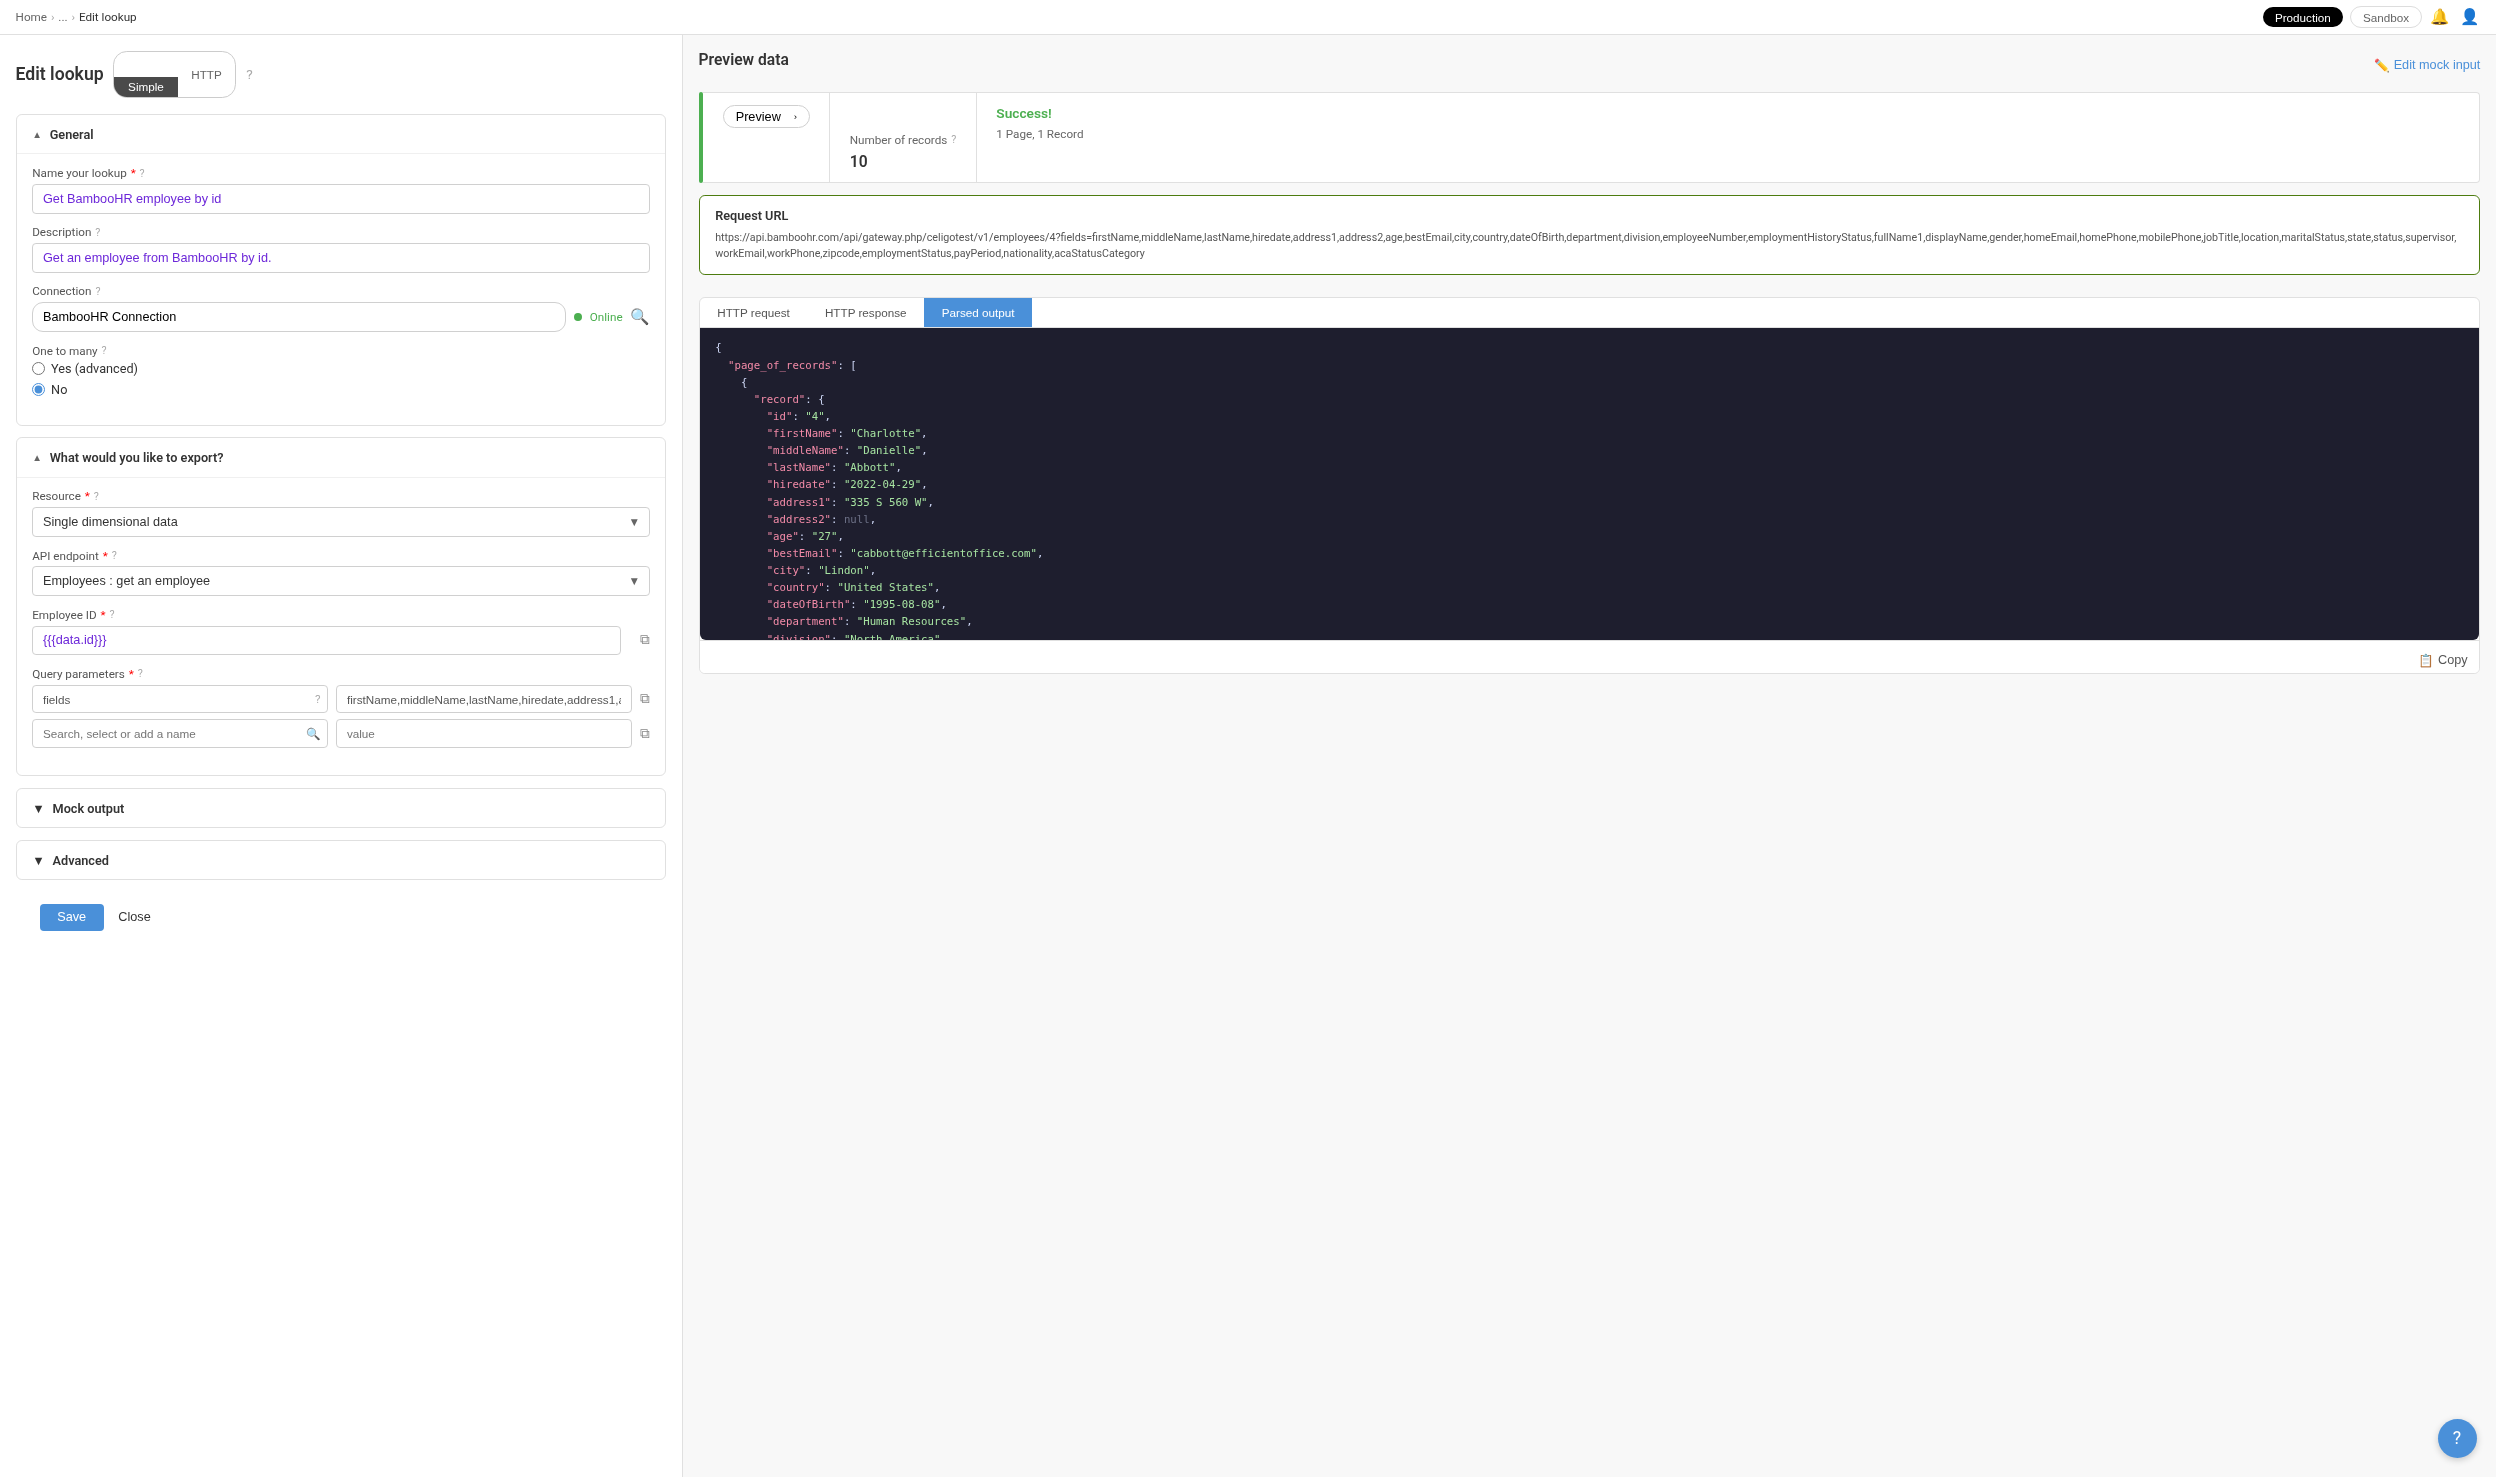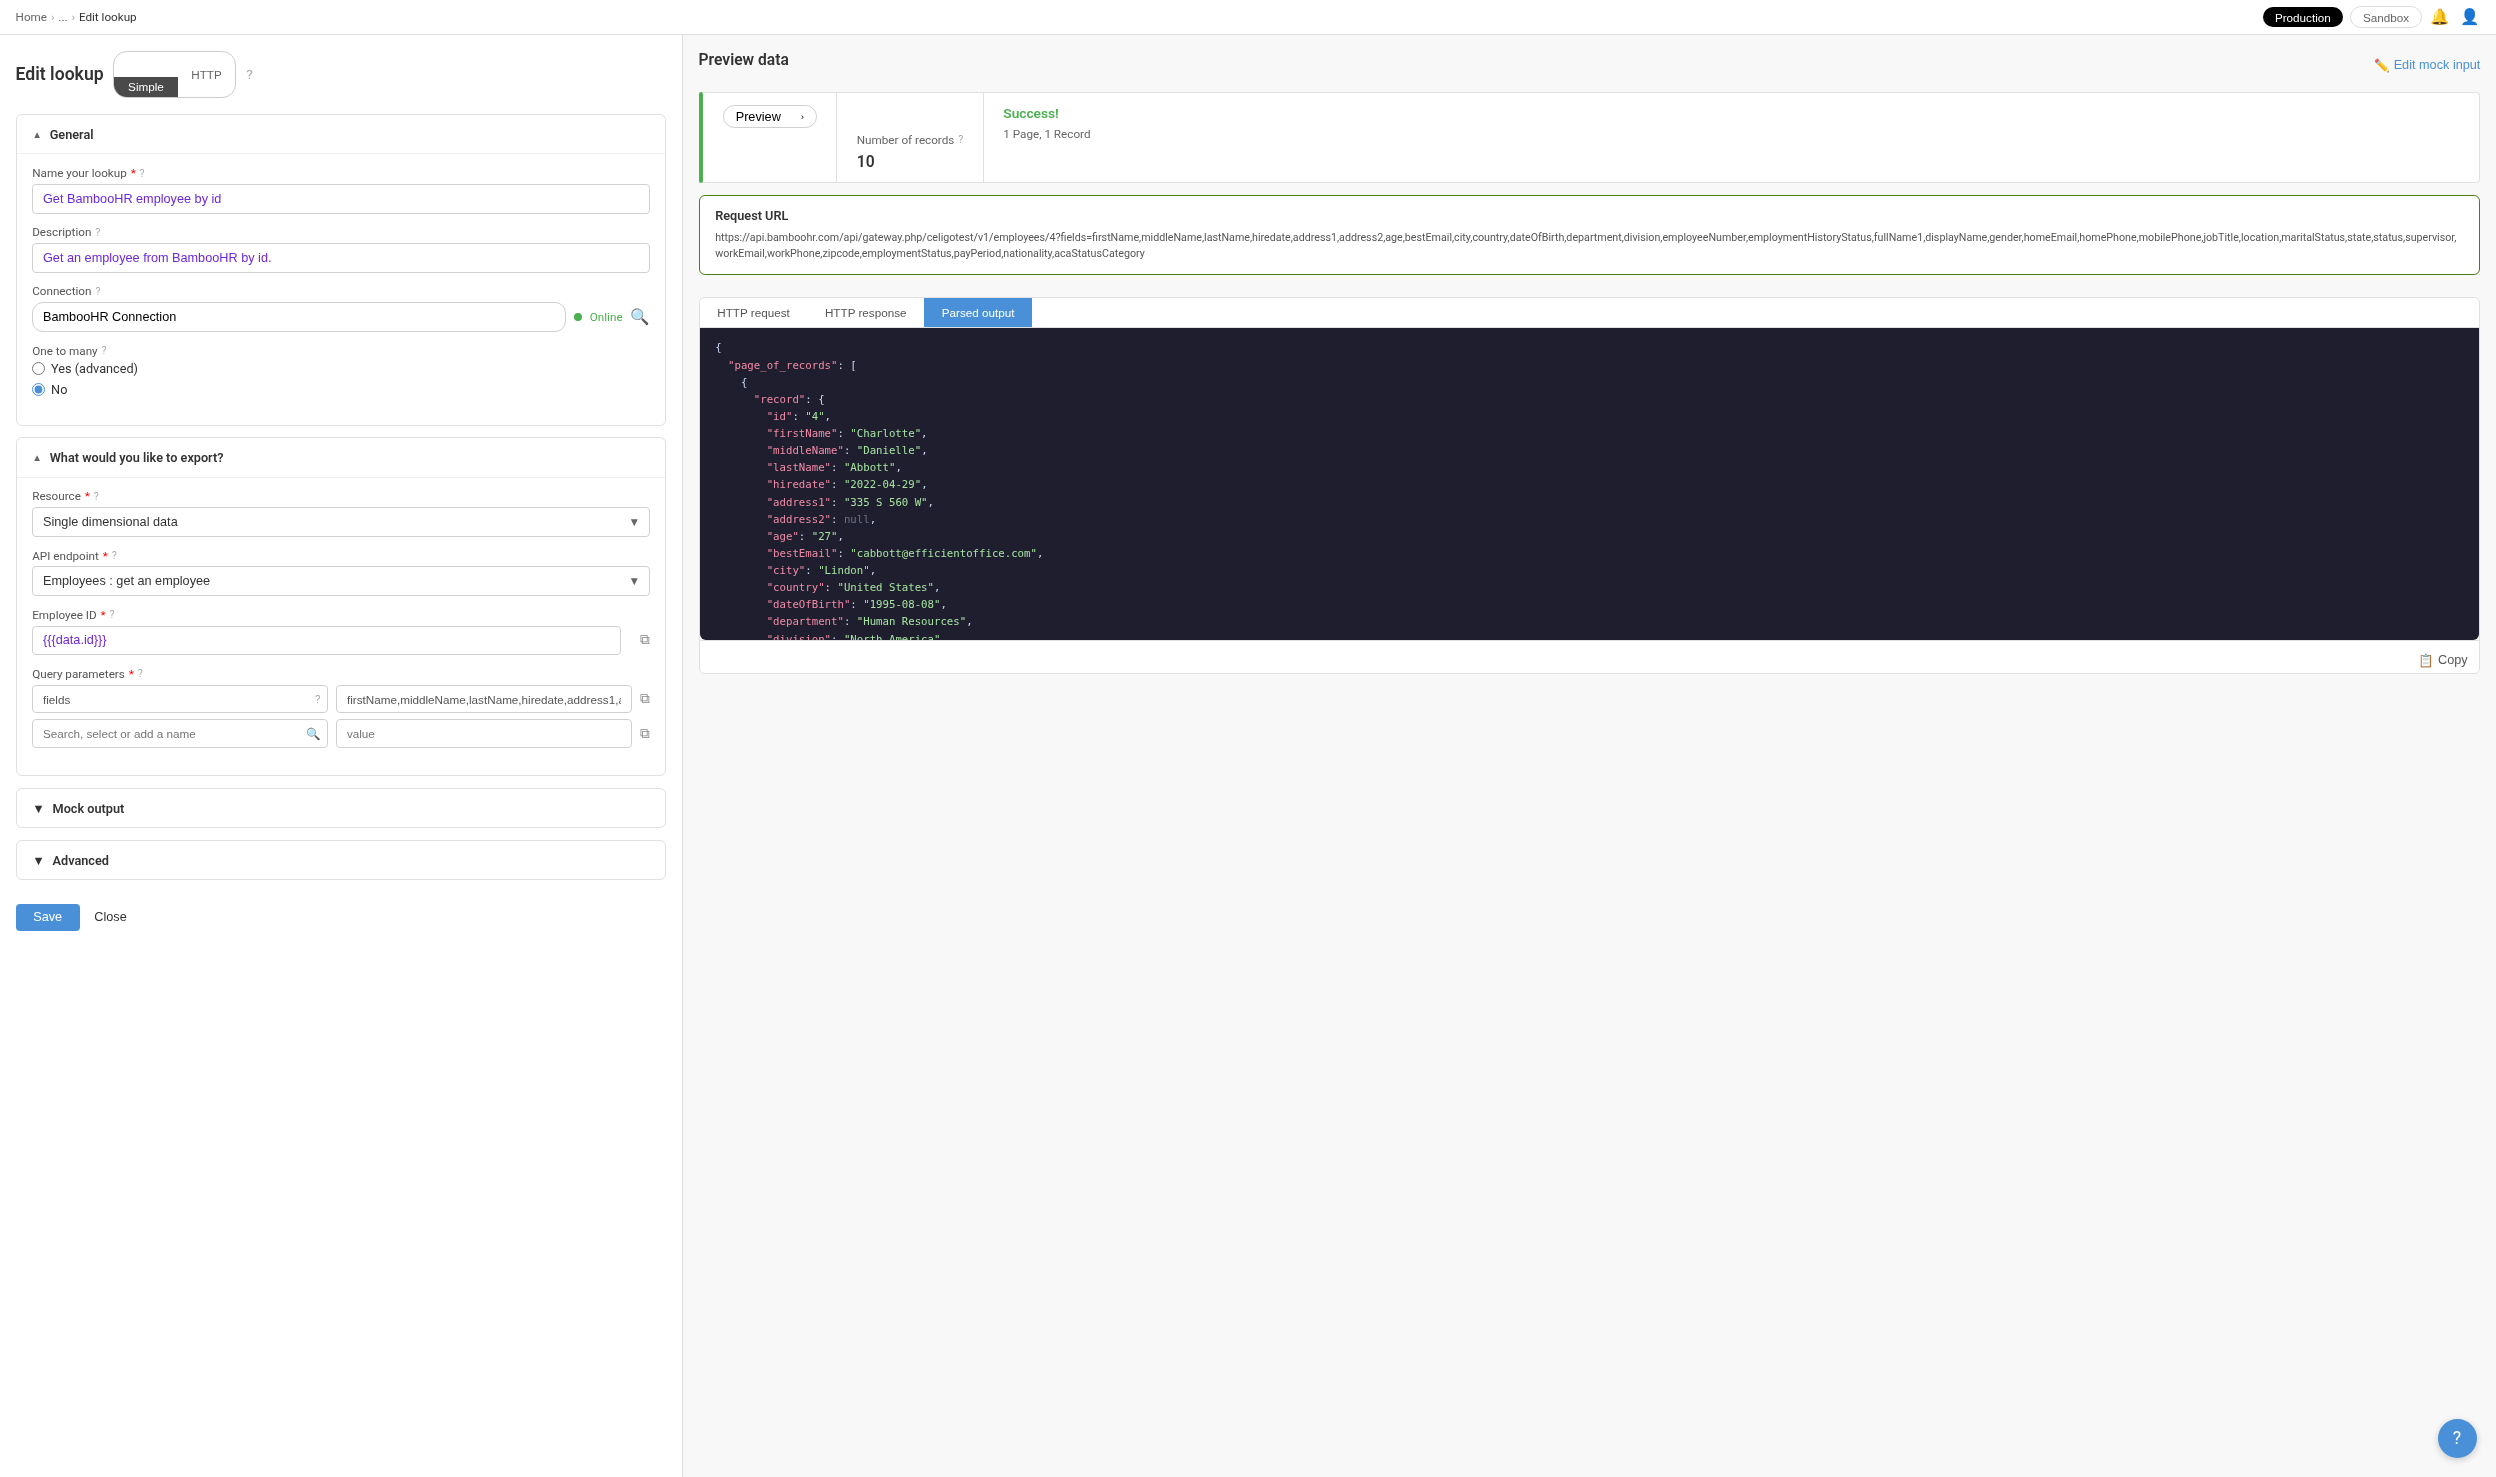--- a/index.html
+++ b/index.html
@@ -65,35 +65,35 @@
     .query-param-cell .inner-icon { position: absolute; right: 7.8px; top: 50%; transform: translateY(-50%); color: #aaa; font-size: 11.7px; }
     .param-icon-btn { background: none; border: none; cursor: pointer; color: #888; font-size: 13.7px; align-self: center; }
     .employee-id-row { display: flex; align-items: center; gap: 19px; }
     .employee-id-row input { flex: 1; border: 1px solid #d0d0d0; border-radius: 3.9px; padding: 6.8px 9.8px; font-size: 12.7px; }
 
     
     .collapsible-section { background: #fff; border: 1px solid #e0e0e0; border-radius: 5.9px; margin-bottom: 11.7px; }
     .collapsible-header { display: flex; align-items: center; gap: 7.8px; padding: 11.7px 15.6px; cursor: pointer; font-weight: 600; font-size: 12.7px; }
 
     
-    .bottom-actions { display: flex; align-items: center; gap: 7.8px; padding: 11.7px 0 0; }
+    .bottom-actions { display: flex; align-items: center; gap: 7.8px; padding: 11.7px 0 0; margin-left: 24px; }
     .btn-save { background: #4a90d9; color: #fff; border: none; border-radius: 3.9px; padding: 6.8px 17.6px; font-size: 12.7px; cursor: pointer; }
     .btn-close { background: none; border: none; color: #333; font-size: 12.7px; cursor: pointer; padding: 6.8px; }
 
     
     .preview-title { font-size: 15.6px; font-weight: 600; margin-bottom: 11.7px; }
     .edit-mock-btn { display: flex; align-items: center; gap: 3.9px; color: #4a90d9; font-size: 12.7px; cursor: pointer; background: none; border: none; float: right; }
 
     .preview-bar-container { display: flex; align-items: stretch; margin-bottom: 11.7px; }
     .preview-green-bar { width: 4.9px; background: #4caf50; border-radius: 2px; margin-right: 0; }
     .preview-content { display: flex; flex: 1; border: 1px solid #e0e0e0; border-left: none; border-radius: 0 3.9px 3.9px 0; background: #fff; }
     .preview-section { padding: 11.7px 19.5px; border-right: 1px solid #e0e0e0; display: flex; flex-direction: column; gap: 5.9px; }
     .preview-section:last-child { border-right: none; }
     .preview-label { font-size: 11.7px; color: #666; display: flex; align-items: center; gap: 3.9px; margin-top: 28px; }
-    .preview-btn { display: flex; align-items: center; gap: 20px; border: 1px solid #d0d0d0; border-radius: 13.7px; padding: 3.9px 11.7px; cursor: pointer; background: #fff; font-size: 12.7px; }
+    .preview-btn { display: flex; align-items: center; gap: 13px; border: 1px solid #d0d0d0; border-radius: 13.7px; padding: 3.9px 11.7px; cursor: pointer; background: #fff; font-size: 12.7px; }
     .preview-btn .chevron { font-size: 9.8px; }
     .preview-number { font-size: 15.6px; font-weight: 600; }
     .success-text { color: #4caf50; font-weight: 600; font-size: 13.7px; }
     .record-text { font-size: 11.7px; color: #666; }
 
     .request-url-section { background: #fff; border: 1px solid #4d7c0f; border-radius: 5.9px; padding: 11.7px 15.6px; margin-bottom: 22px; }
     .request-url-title { font-size: 12.7px; font-weight: 600; margin-bottom: 7.8px; }
     .url-text { font-size: 10.7px; color: #555; line-height: 1.5; word-break: break-all; }
 
     .json-output { background: #1e1e2e; border-radius: 0 0 5.9px 5.9px; padding: 11.7px 15.6px; font-family: 'Courier New', monospace; font-size: 10.7px; line-height: 1.6; color: #cdd6f4; overflow-y: auto; max-height: 312px; position: relative; }

